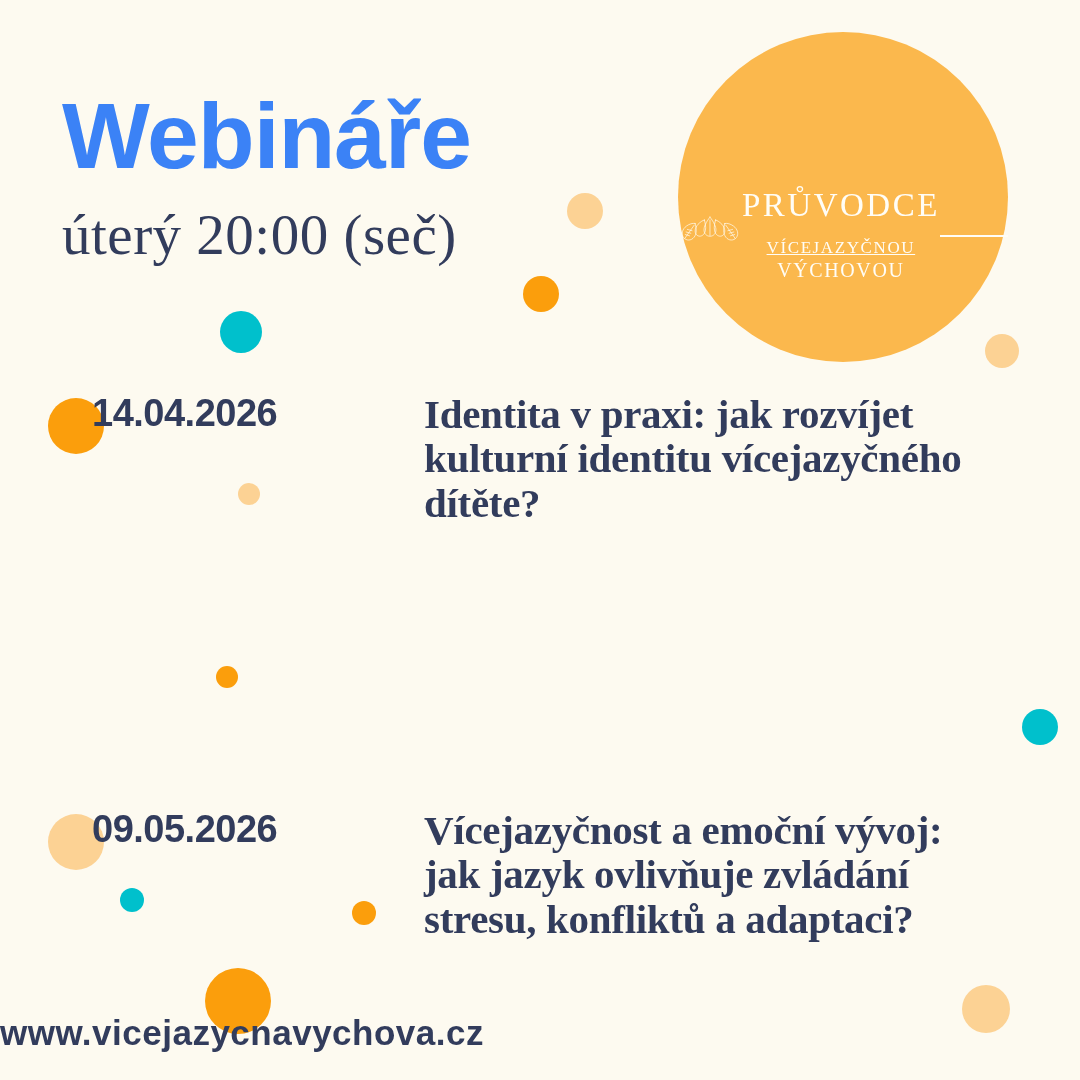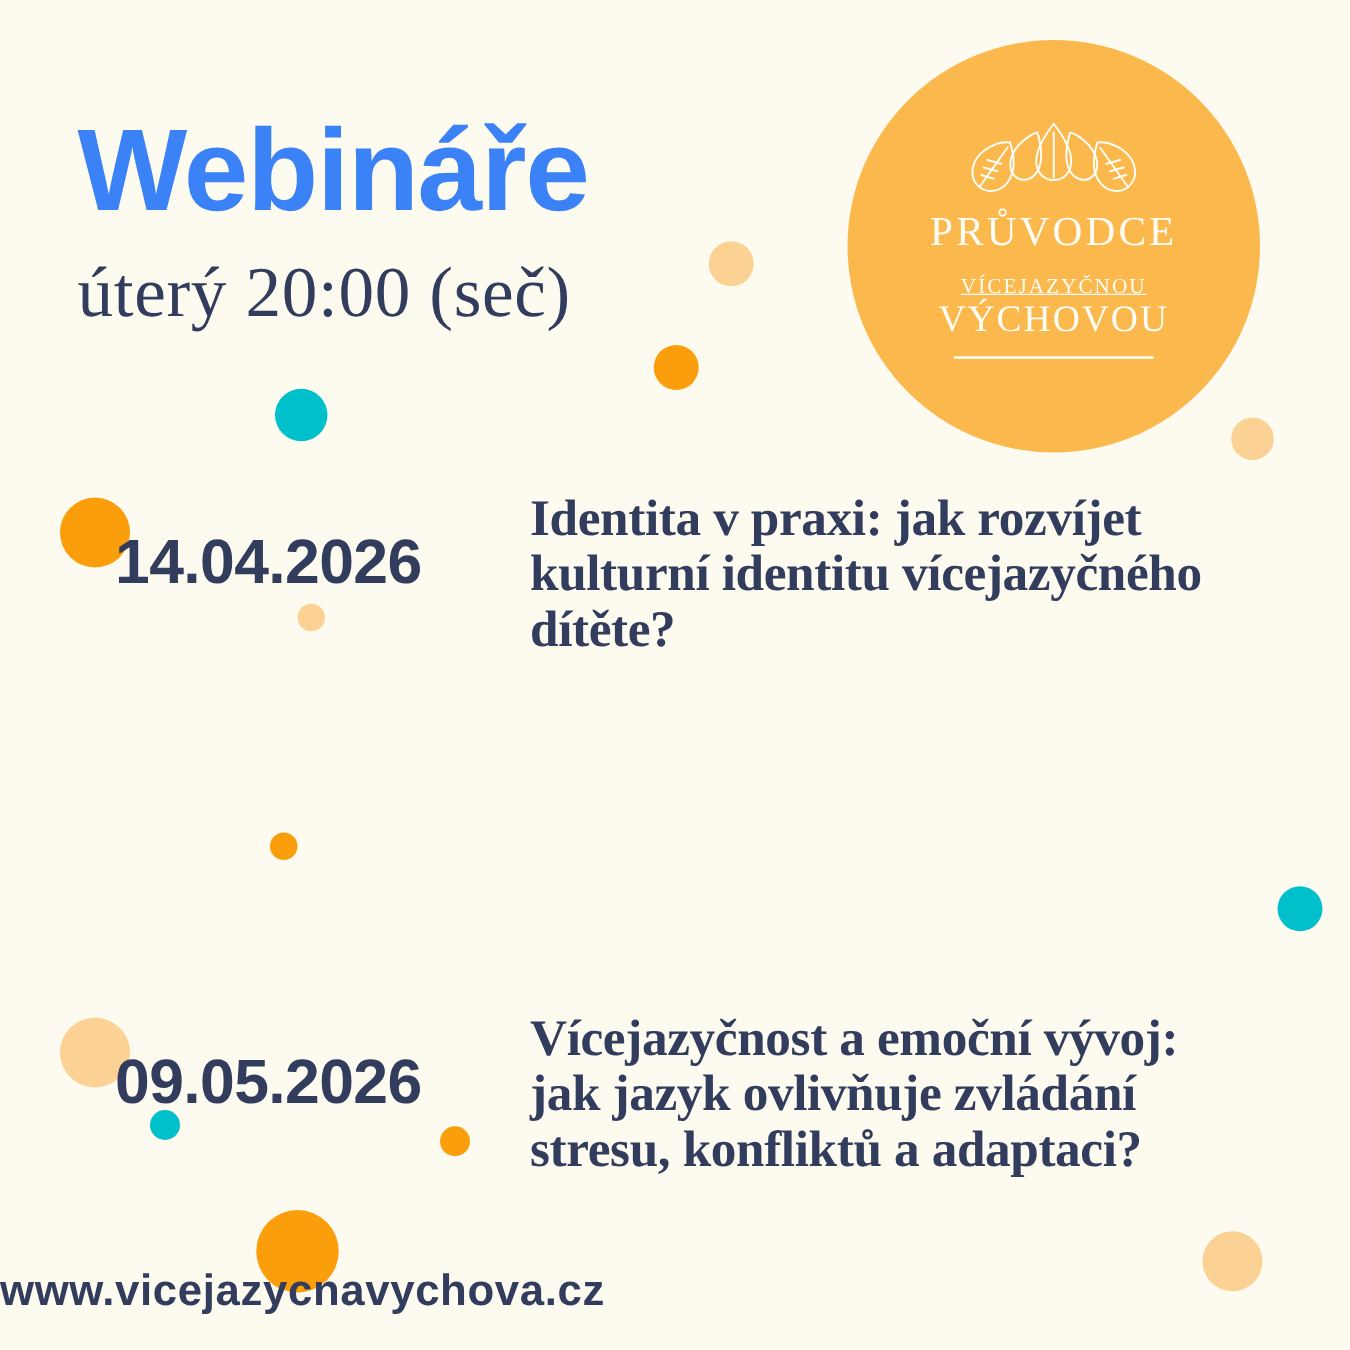--- a/index.html
+++ b/index.html
@@ -23,36 +23,36 @@
   .dot { position:absolute; border-radius:50%; }
 
   
   .logo-badge {
     position:absolute;
     left:678px; top:32px;
     width:330px; height:330px;
     border-radius:50%;
     background:#FBB84D;
     display:flex;
-    flex-direction:column;
+    flex-direction:row;
     align-items:center;
     justify-content:flex-start;
     padding-top:64px;
   }
   .logo-ornament { width:150px; height:62px; display:block; }
   .logo-text {
     margin-top:12px;
     text-align:center;
     color:#FFFDF6;
     font-family:"Liberation Serif", serif;
     line-height:1.02;
   }
   .logo-l1 { font-size:33px; letter-spacing:2.5px; display:block; }
   .logo-l2 { font-size:17px; letter-spacing:1.6px; display:block; margin-top:16px;text-decoration:underline; }
-  .logo-l3 { font-size:30px; letter-spacing:1.6px; display:block; margin-top:4px; }
+  .logo-l3 { font-size:20px; letter-spacing:1.6px; display:block; margin-top:4px; }
   .logo-rule {
     width:160px; height:2px; background:#FFFDF6;
     margin:13px auto 0;
   }
 
   
   .title {
     position:absolute;
     left:62px; top:83px;
     font-size:93px;
@@ -72,29 +72,28 @@
 
   
   .row { position:absolute; left:48px; display:flex; align-items:flex-start; }
   .row-bullet {
     width:56px; height:56px;
     border-radius:50%;
     flex:0 0 auto;
     margin-top:6px;
   }
   .row-date {
-    font-size:50px;
+    font-size:38px;
     font-weight:bold;
     color:#323C5C;
     letter-spacing:-0.5px;
     margin-left:-12px;
     white-space:nowrap;
     width:332px;
     font-family:"Liberation Sans", sans-serif;
-    margin-top:28px;
   }
   .row-topic {
     font-size:41px;
     font-weight:bold;
     color:#323C5C;
     line-height:1.08;
     width:540px;
     letter-spacing:-0.3px;
     font-family:Liberation Serif, serif;
   }

